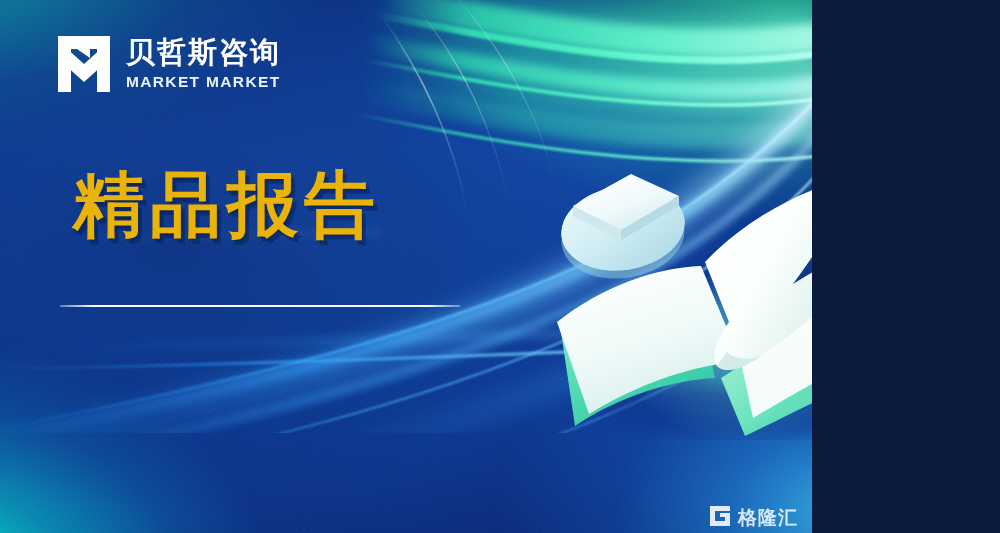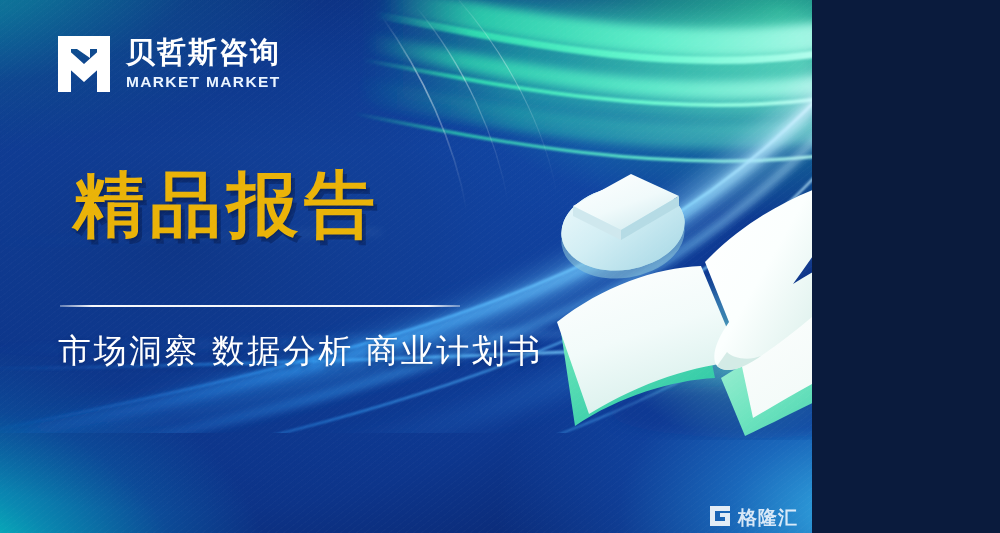--- a/index.html
+++ b/index.html
@@ -336,21 +336,20 @@
     <div id="logo-text">
       <div id="logo-cn">贝哲斯咨询</div>
       <div id="logo-en">MARKET MARKET</div>
     </div>
   </div>
 
   <div id="headline">精品报告</div>
 
   <div id="divider"></div>
 
-  <div id="subtitle">市场洞察 数据分析 商业计划书</div>
 
   <div id="watermark">
     <svg id="watermark-mark" viewBox="0 0 22 22">
       <path d="M 1,1 L 21,1 L 21,6 L 6,6 L 6,16 L 16,16 L 16,12 L 11,12 L 11,8 L 21,8 L 21,21 L 1,21 Z" fill="#ffffff"></path>
     </svg>
     <div id="watermark-text">格隆汇</div>
   </div>
 
   <div class="bg-layer bg-texture"></div>
 </div>

